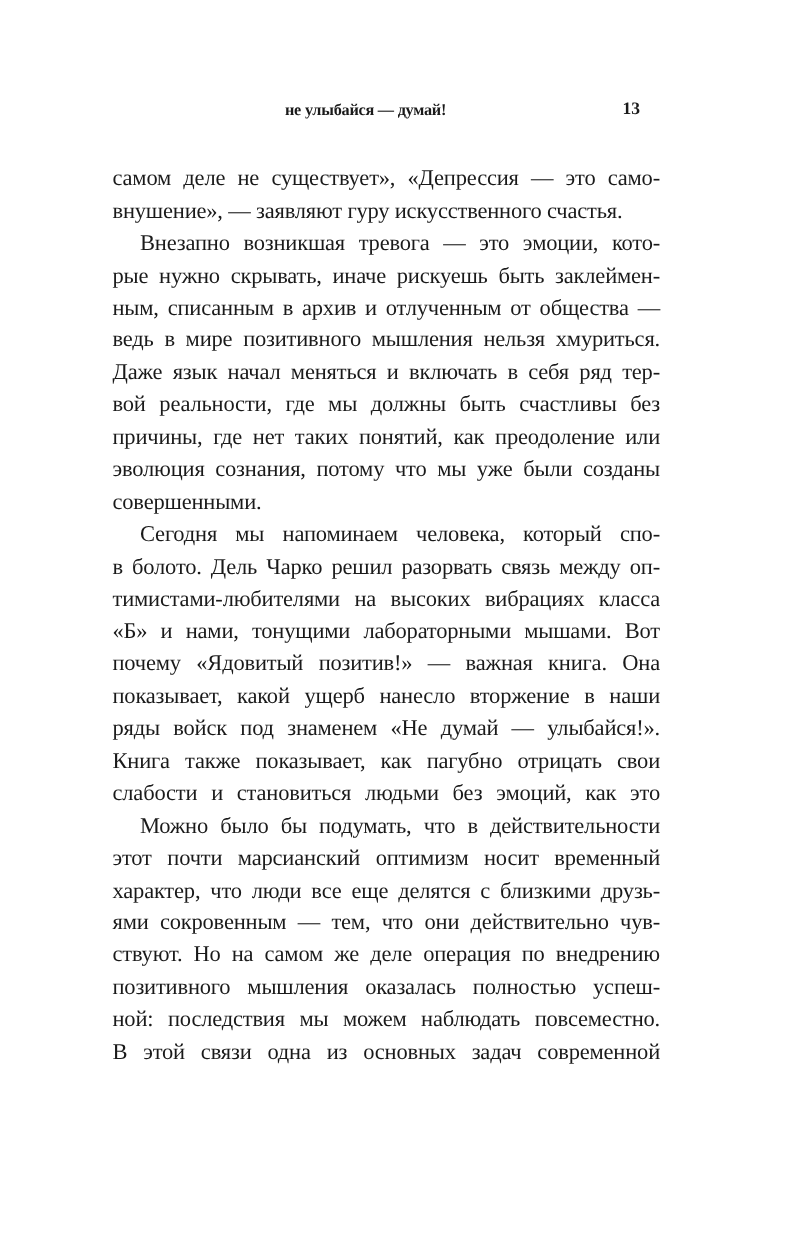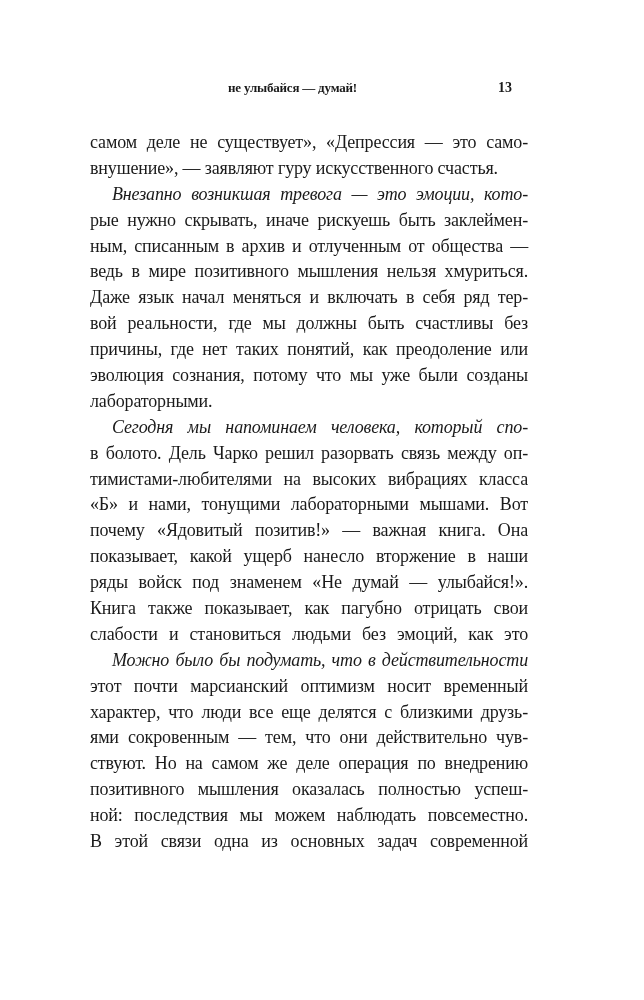--- a/index.html
+++ b/index.html
@@ -46,21 +46,21 @@
   }
   .line {
     height: 25.9px;
     line-height: 25.9px;
     font-size: 18px;
     white-space: nowrap;
     text-align: justify;
     text-align-last: justify;
     letter-spacing: -0.15px;
   }
-  .line.indent { padding-left: 22px; font-style: italic; }
+  .line.indent { padding-left: 22px; }
   .line.last { text-align-last: left; }
 </style>
 </head>
 <body>
 
 <div class="running-head">
   <span class="running-title">не улыбайся — думай!</span>
   <span class="page-number">13</span>
 </div>
 
@@ -68,21 +68,21 @@
     <div class="line">самом деле не существует», «Депрессия — это само-</div>
     <div class="line last">внушение», — заявляют гуру искусственного счастья.</div>
     <div class="line indent">Внезапно возникшая тревога — это эмоции, кото-</div>
     <div class="line">рые нужно скрывать, иначе рискуешь быть заклеймен-</div>
     <div class="line">ным, списанным в архив и отлученным от общества —</div>
     <div class="line">ведь в мире позитивного мышления нельзя хмуриться.</div>
     <div class="line">Даже язык начал меняться и включать в себя ряд тер-</div>
     <div class="line">вой реальности, где мы должны быть счастливы без</div>
     <div class="line">причины, где нет таких понятий, как преодоление или</div>
     <div class="line">эволюция сознания, потому что мы уже были созданы</div>
-    <div class="line last">лабораторными.</div>
+    <div class="line last">совершенными.</div>
     <div class="line indent">Сегодня мы напоминаем человека, который спо-</div>
     <div class="line">в болото. Дель Чарко решил разорвать связь между оп-</div>
     <div class="line">тимистами-любителями на высоких вибрациях класса</div>
     <div class="line">«Б» и нами, тонущими лабораторными мышами. Вот</div>
     <div class="line">почему «Ядовитый позитив!» — важная книга. Она</div>
     <div class="line">показывает, какой ущерб нанесло вторжение в наши</div>
     <div class="line">ряды войск под знаменем «Не думай — улыбайся!».</div>
     <div class="line">Книга также показывает, как пагубно отрицать свои</div>
     <div class="line">слабости и становиться людьми без эмоций, как это</div>
     <div class="line indent">Можно было бы подумать, что в действительности</div>

